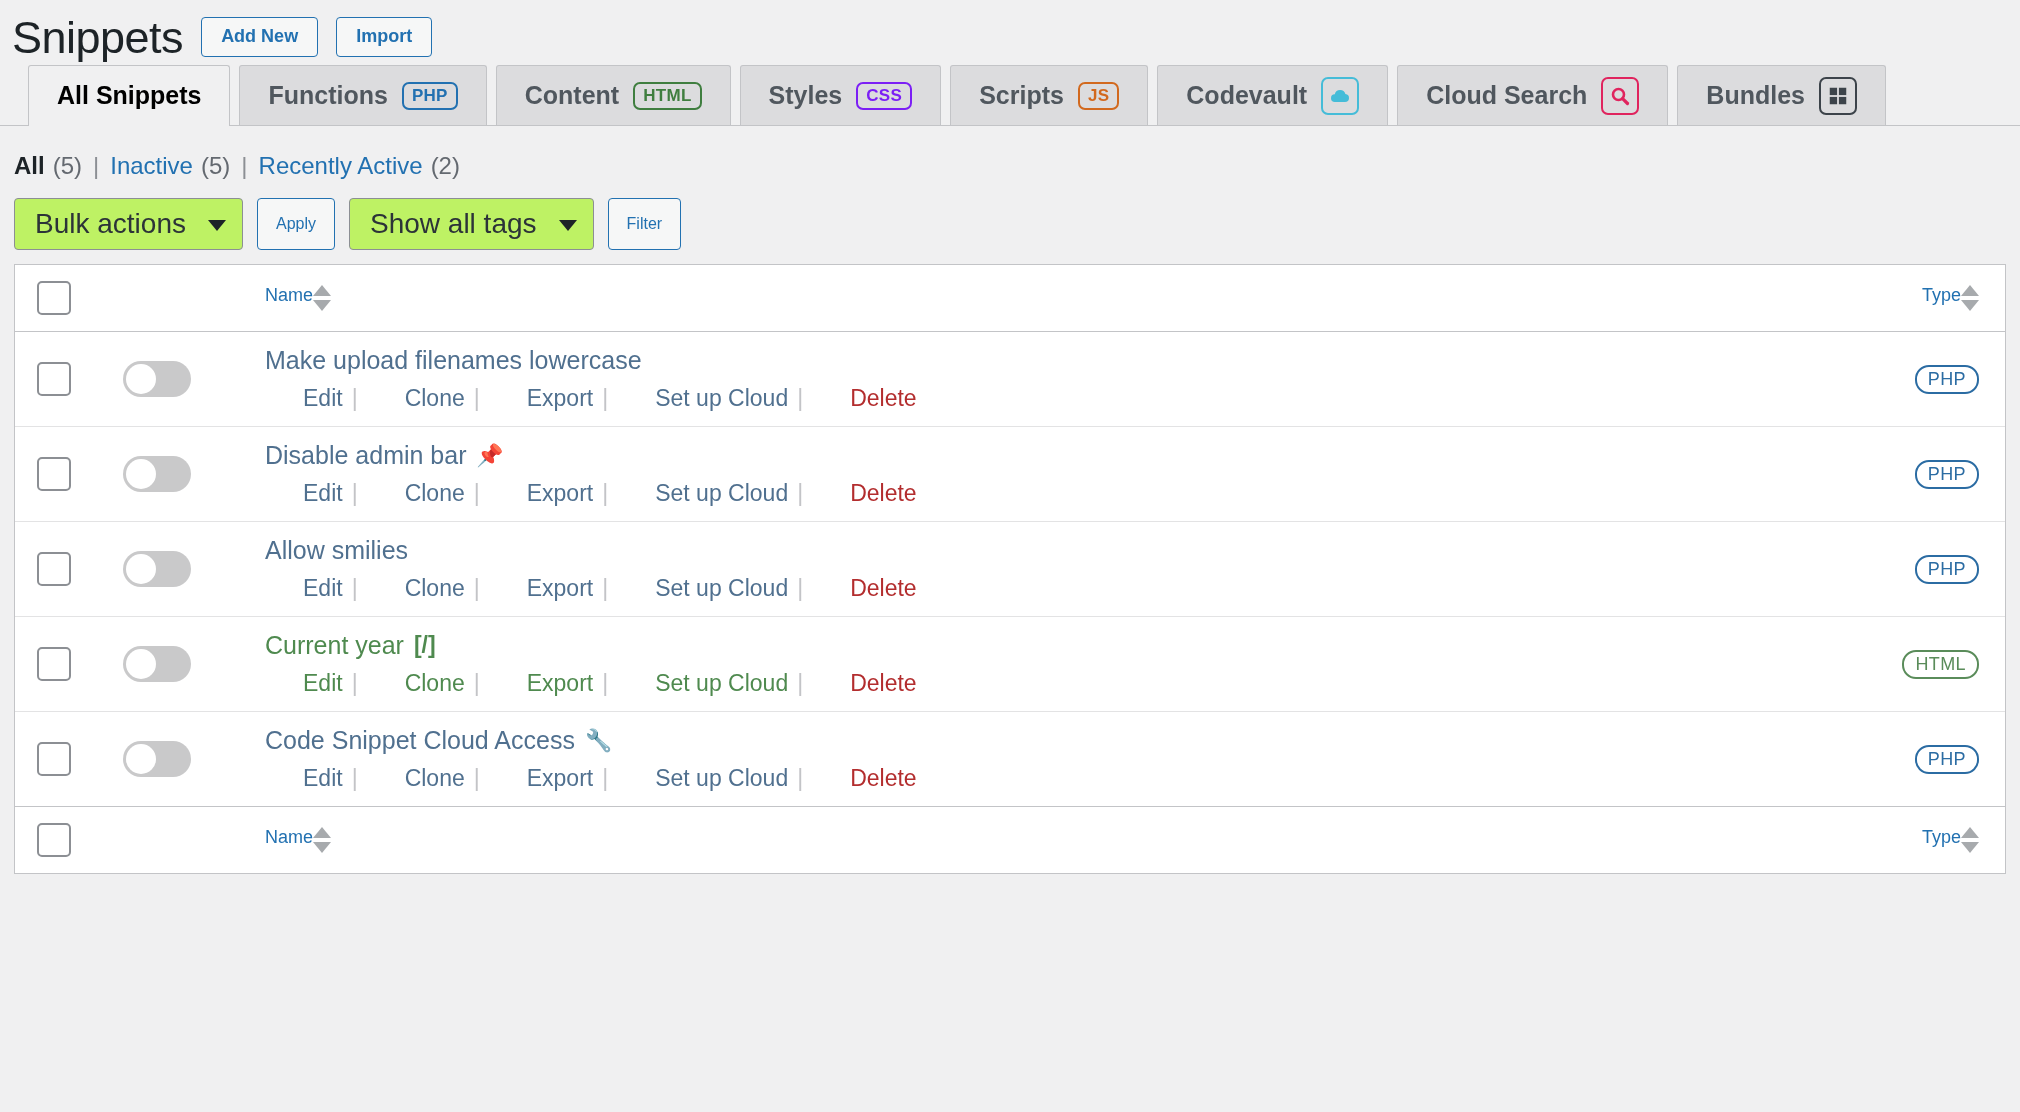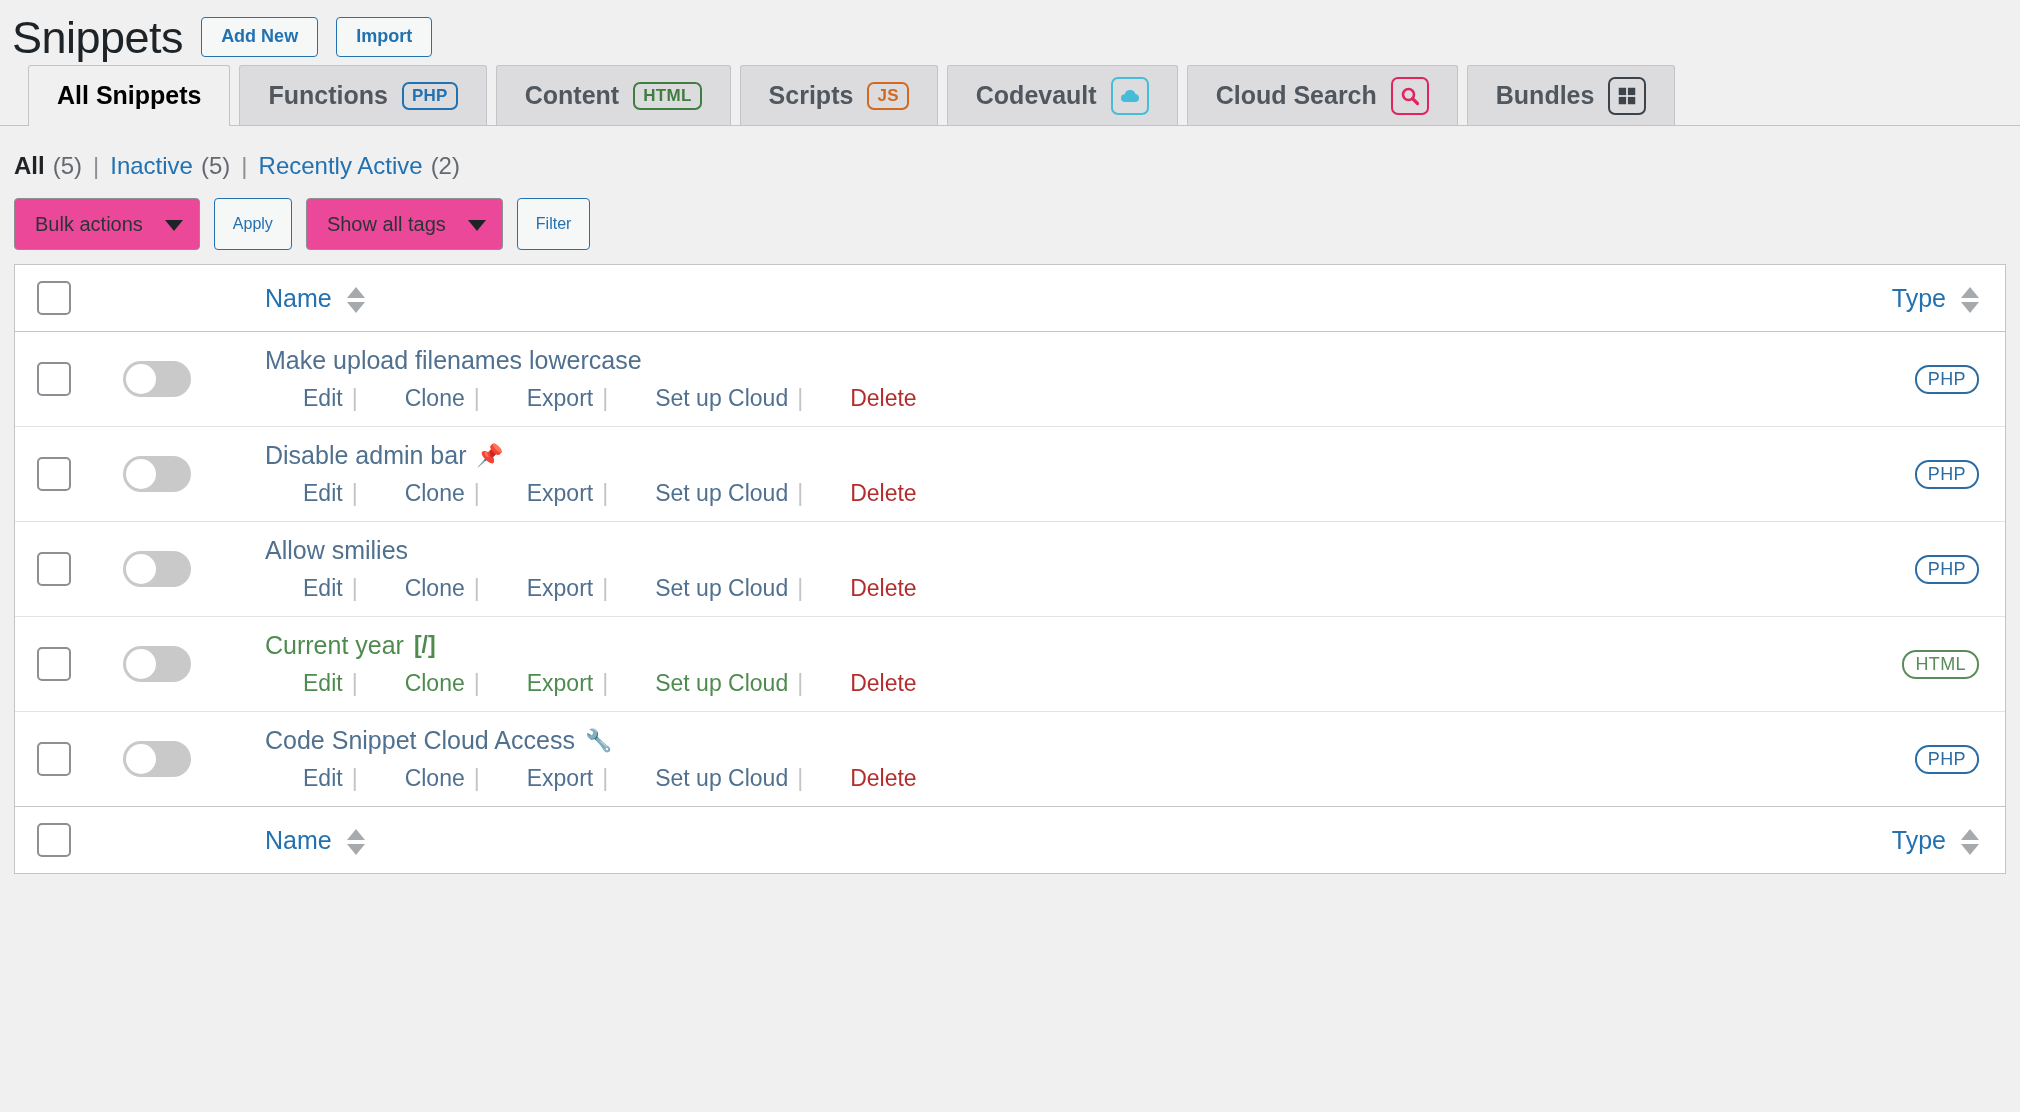--- a/index.html
+++ b/index.html
@@ -140,25 +140,25 @@
     gap: 14px;
     padding: 14px 0 0 14px;
     height: 70px;
     box-sizing: border-box;
   }
   .select-box {
     display: inline-flex;
     align-items: center;
     justify-content: space-between;
     gap: 22px;
-    background: #ec4899;
+    background: #bef264;
     border: 1px solid #8c8f94;
     border-radius: 4px;
     color: #2c3338;
-    font-size: 20px;
+    font-size: 28px;
     padding: 0 16px 0 20px;
     height: 52px;
     box-sizing: border-box;
     cursor: pointer;
   }
   .chev {
     width: 0; height: 0;
     border-left: 9px solid transparent;
     border-right: 9px solid transparent;
     border-top: 11px solid #1d2327;
@@ -199,24 +199,24 @@
   thead th, tfoot th {
     height: 66px;
     border-bottom: 1px solid #c3c4c7;
   }
   tfoot th {
     border-bottom: none;
     border-top: 1px solid #c3c4c7;
   }
   .sortable {
     display: inline-flex;
-    align-items: flex-end;
-    gap: 15px;
+    align-items: flex-start;
+    gap: 0;
     color: #2271b1;
-    font-size: 25px;
+    font-size: 18px;
     font-weight: 400;
     cursor: pointer;
     text-decoration: none;
   }
   .sort-arrows {
     display: inline-flex;
     flex-direction: column;
     gap: 4px;
   }
   .sort-arrows i {
@@ -318,20 +318,24 @@
     <div class="tab active">
       <span>All Snippets</span>
     </div>
     <div class="tab">
       <span>Functions</span>
       <span class="tab-badge" style="color: rgb(34, 113, 177);">PHP</span>
     </div>
     <div class="tab">
       <span>Content</span>
       <span class="tab-badge" style="color: rgb(63, 126, 63);">HTML</span>
+    </div>
+    <div class="tab">
+      <span>Styles</span>
+      <span class="tab-badge" style="color: rgb(124, 31, 245);">CSS</span>
     </div>
     <div class="tab">
       <span>Scripts</span>
       <span class="tab-badge" style="color: rgb(210, 105, 30);">JS</span>
     </div>
     <div class="tab">
       <span>Codevault</span>
       <span class="tab-badge icon-badge" style="color: rgb(69, 188, 216);">
         <svg width="24" height="24" viewBox="0 0 24 24">
           <path fill="currentColor" d="M7 18h10a4 4 0 0 0 .4-7.98A5.5 5.5 0 0 0 6.8 10.2 3.9 3.9 0 0 0 7 18z"></path>

